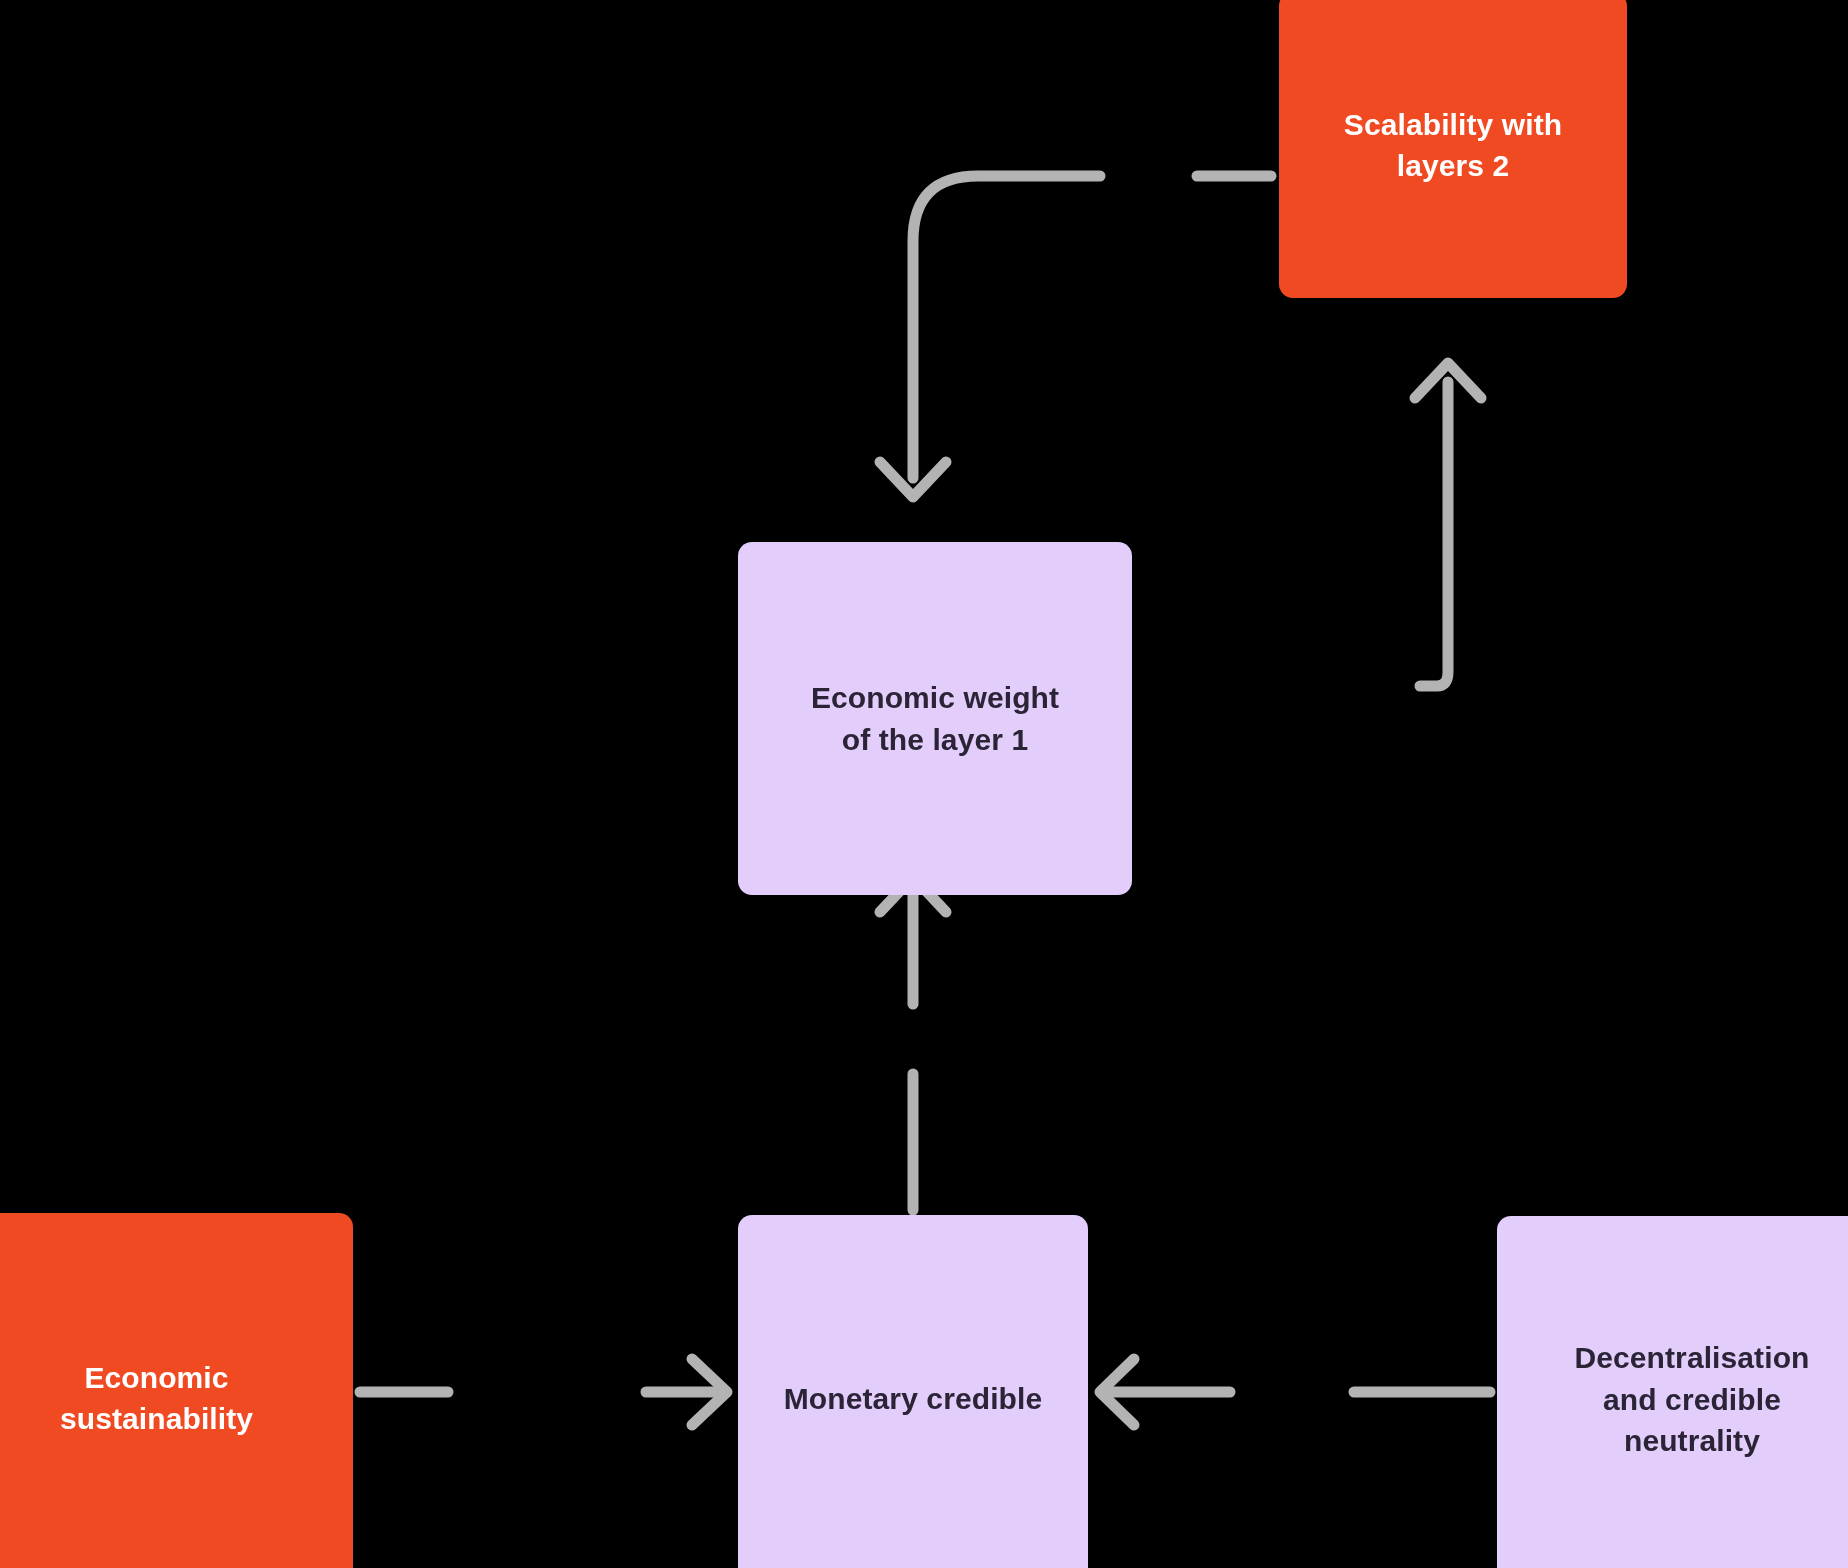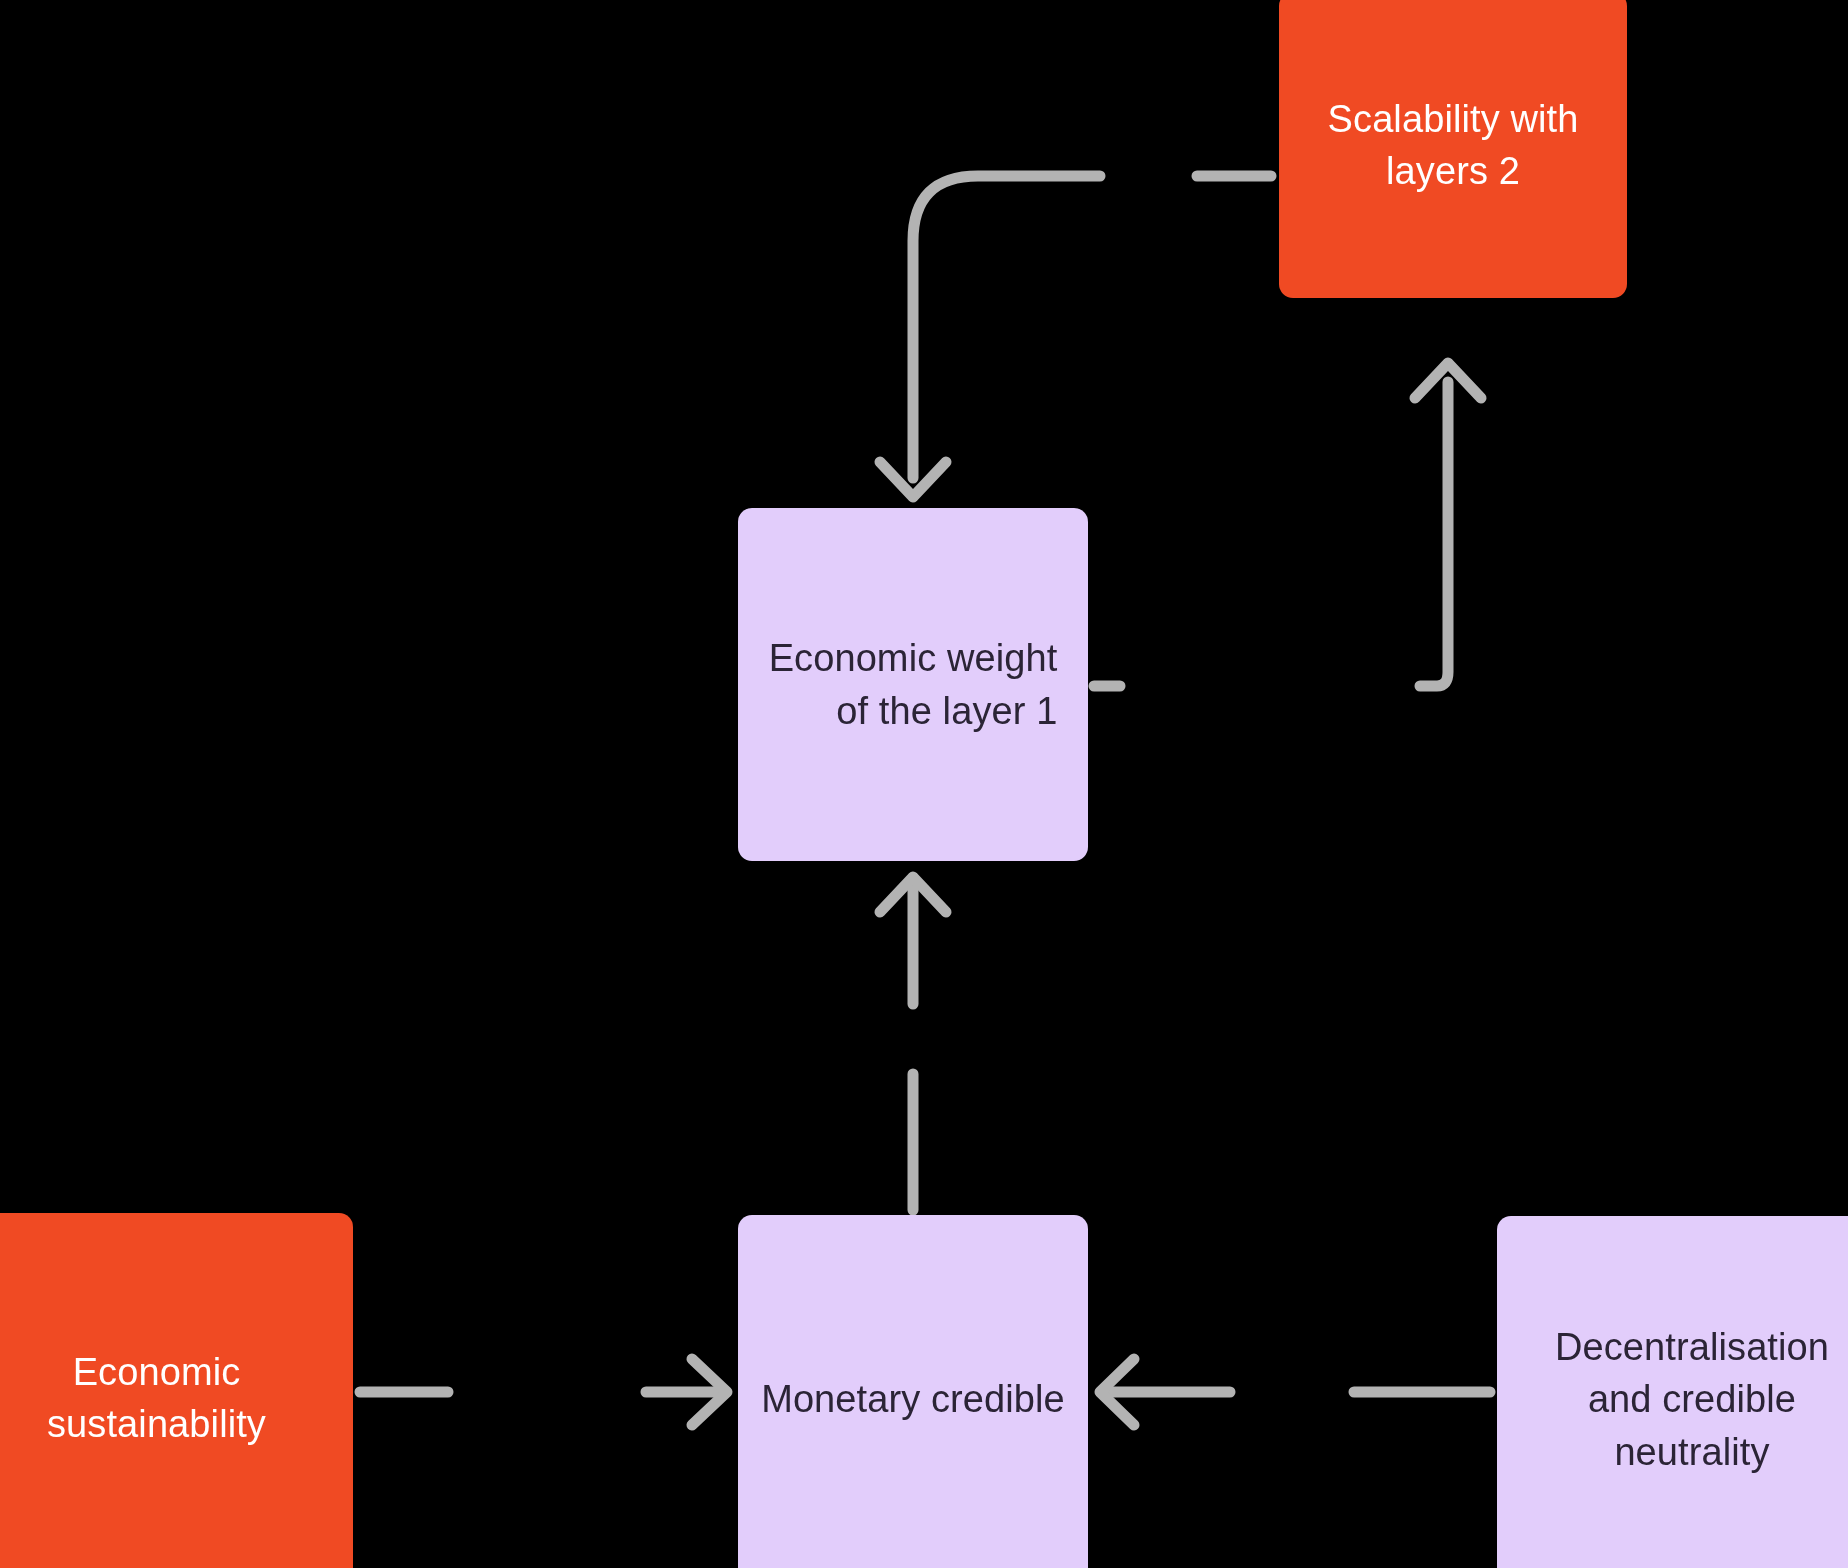--- a/index.html
+++ b/index.html
@@ -23,43 +23,44 @@
     position: absolute;
     border-radius: 14px;
     display: flex;
     align-items: center;
     justify-content: center;
     text-align: center;
     box-sizing: border-box;
     padding: 10px 14px;
   }
   .node .node-label {
-    font-size: 38px;
+    font-size: 30px;
     line-height: 1.38;
     letter-spacing: 0.1px;
     white-space: pre-line;
+    font-weight: bold;
   }
   .node.orange {
     background: #f04a23;
   }
   .node.orange .node-label {
     color: #ffffff;
   }
   .node.purple {
     background: #e2cdfb;
   }
   .node.purple .node-label {
     color: #2b2436;
   }
   
   #node-scalability {
     left: 1279px;  top: -8px;    width: 348px; height: 306px;
   }
   #node-economic-weight {
-    left: 738px;   top: 508px;   width: 350px; height: 353px; text-align: right;
+    left: 738px;   top: 542px;   width: 394px; height: 353px;
   }
   #node-economic-sustainability {
     left: -40px;   top: 1213px;  width: 393px; height: 370px;
   }
   #node-monetary-premium {
     left: 738px;   top: 1215px;  width: 350px; height: 368px;
   }
   #node-decentralisation {
     left: 1497px;  top: 1216px;  width: 390px; height: 367px;
   }

